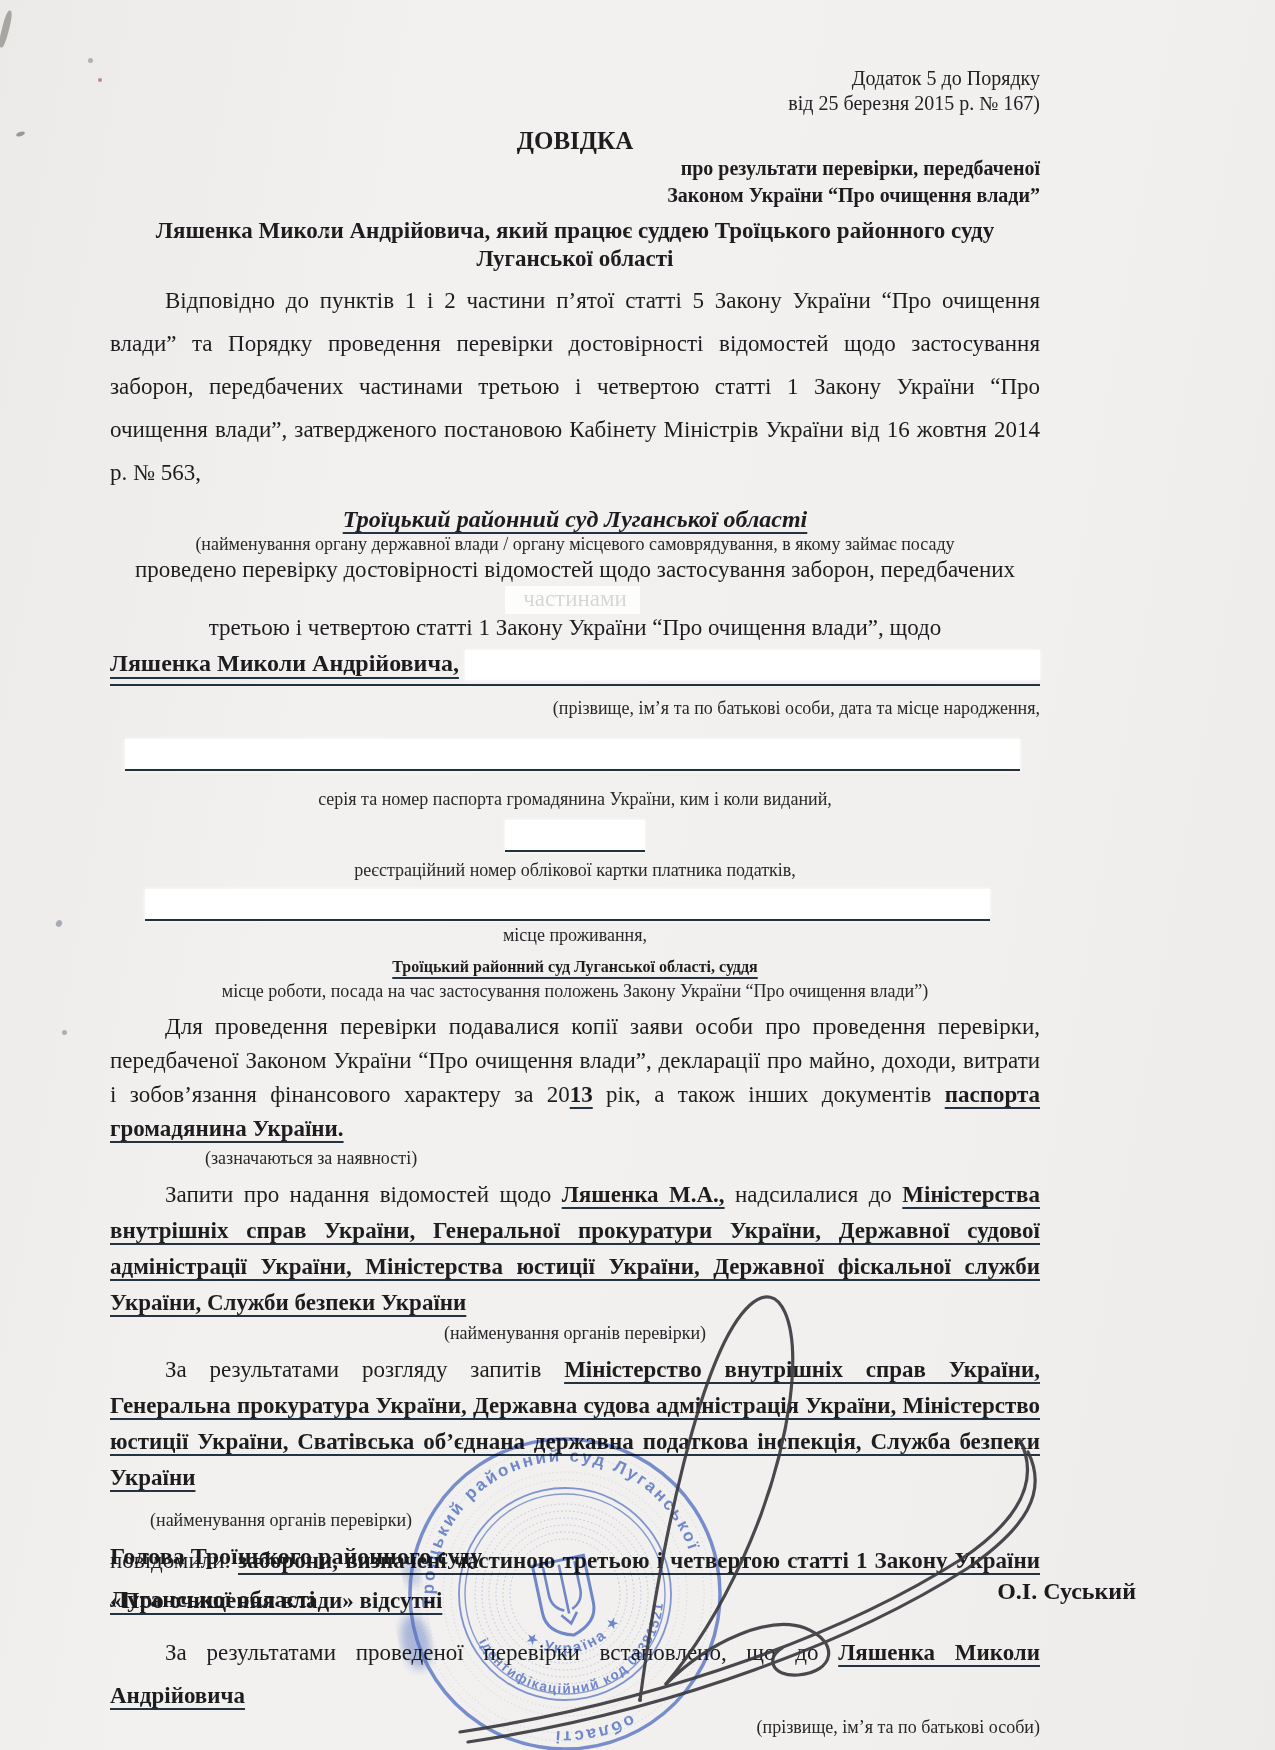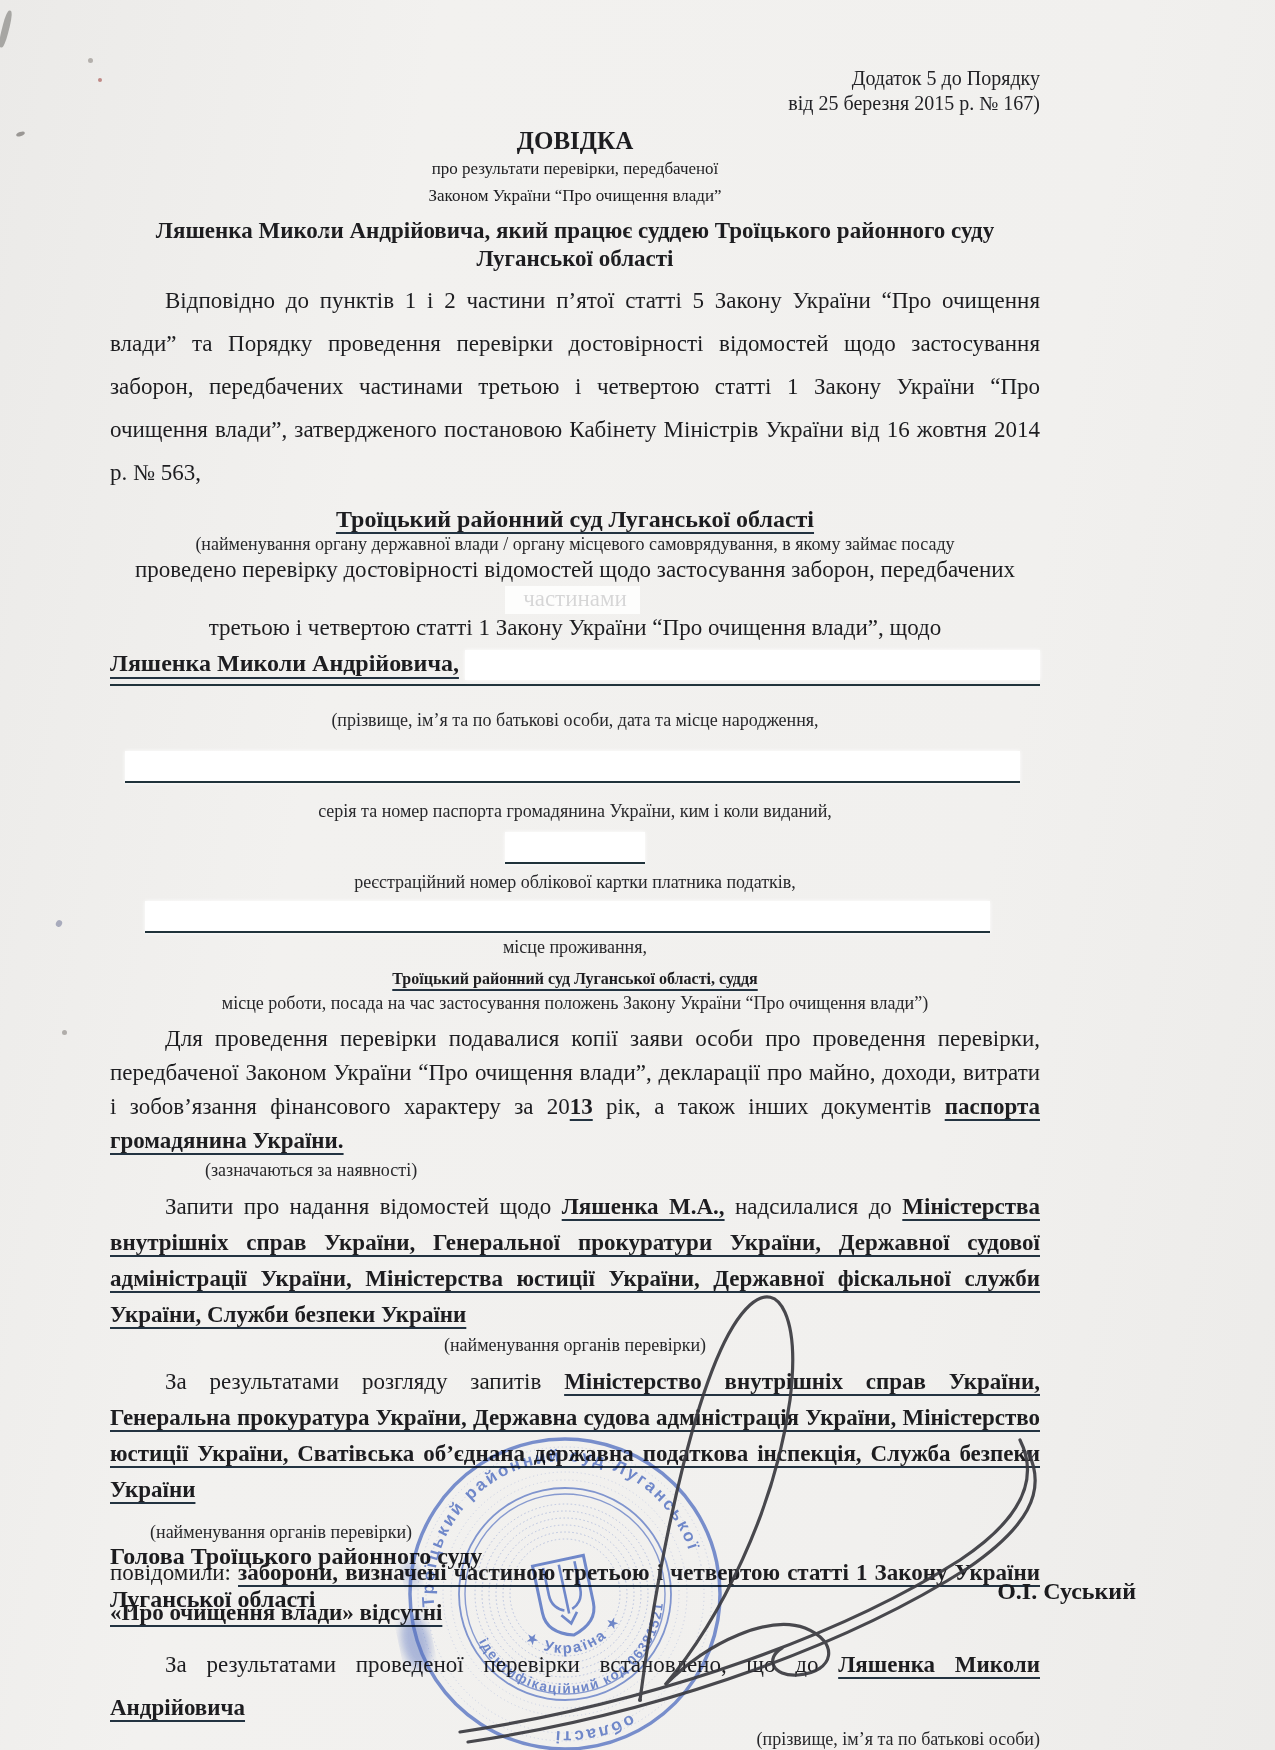--- a/index.html
+++ b/index.html
@@ -5,25 +5,25 @@
   html,body{margin:0;padding:0;background:#e6e5e3;}
   .page{
     position:relative;width:1275px;height:1750px;overflow:hidden;
     background:linear-gradient(100deg,#ebeae8 0%,#f2f1ef 28%,#f1f0ee 72%,#ecebe9 100%);
     font-family:"Liberation Serif","DejaVu Serif",serif;
     color:#1d1d20;
   }
   .content{position:absolute;left:110px;top:0;width:930px;padding-top:66px;}
   .annex{text-align:right;font-size:20px;line-height:25px;color:#222226;}
   .title-main{text-align:center;font-weight:bold;font-size:25px;line-height:29px;margin-top:10px;}
-  .title-sub{text-align:center;font-weight:normal;font-size:17px;line-height:27px;}
+  .title-sub{text-align:right;font-weight:bold;font-size:20px;line-height:27px;}
   .subject{text-align:center;font-weight:bold;font-size:23px;line-height:28px;margin-top:8px;}
   .para{font-size:23px;line-height:43px;text-align:justify;text-indent:55px;margin-top:6px;}
   .center-line{text-align:center;font-size:23px;line-height:29px;}
-  .org-name{text-align:center;font-size:24px;margin-top:10px;line-height:30px;}
+  .org-name{text-align:center;font-size:24px;margin-top:10px;line-height:30px;font-style:italic;}
   .caption{font-size:18px;line-height:21px;color:#28282b;text-align:center;}
   .bu{
     font-weight:bold;
     text-decoration:underline;
     text-decoration-thickness:2px;
     text-underline-offset:5px;
     text-decoration-color:#233341;
   }
   .fill-line{display:flex;align-items:stretch;border-bottom:2px solid #20333b;height:34px;margin-top:8px;}
   .fill-line .name{font-weight:bold;font-size:24px;white-space:nowrap;
@@ -63,21 +63,21 @@
     </div>
     <div class="caption">(найменування органу державної влади / органу місцевого самоврядування, в якому займає посаду</div>
     <div class="center-line">проведено перевірку достовірності відомостей щодо застосування заборон, передбачених частинами</div>
     <div class="center-line">третьою і четвертою статті 1 Закону України “Про очищення влади”, щодо</div>
 
     <div class="fill-line">
       <span class="name">Ляшенка Миколи Андрійовича,</span>
       <span class="redact"></span>
     </div>
 
-    <div class="caption" style="margin-top:24px;">(прізвище, ім’я та по батькові особи, дата та місце народження,</div>
+    <div class="caption" style="margin-top:12px;text-align:right;">(прізвище, ім’я та по батькові особи, дата та місце народження,</div>
 
     <div class="blank-line" style="margin:20px 20px 0 15px;"></div>
     <div class="caption" style="margin-top:18px;">серія та номер паспорта громадянина України, ким і коли виданий,</div>
 
     <div class="blank-line" style="margin:10px 0 0 395px;width:140px;"></div>
     <div class="caption" style="margin-top:8px;">реєстраційний номер облікової картки платника податків,</div>
 
     <div class="blank-line" style="margin:8px 50px 0 35px;"></div>
     <div class="caption" style="margin-top:4px;">місце проживання,</div>
 

